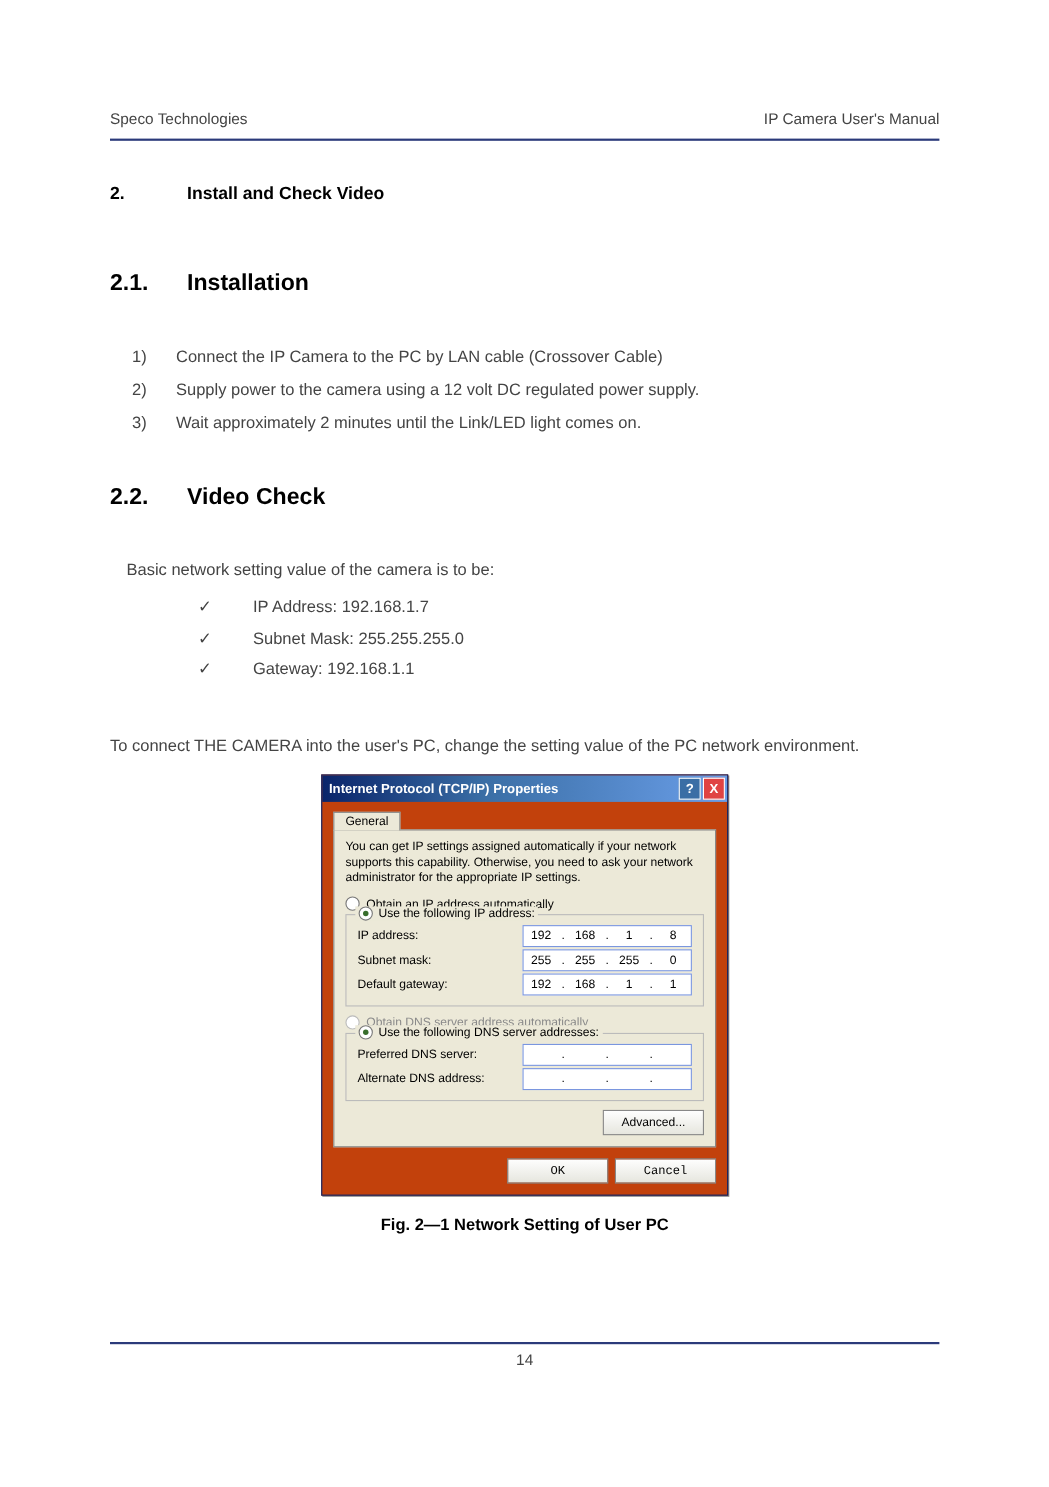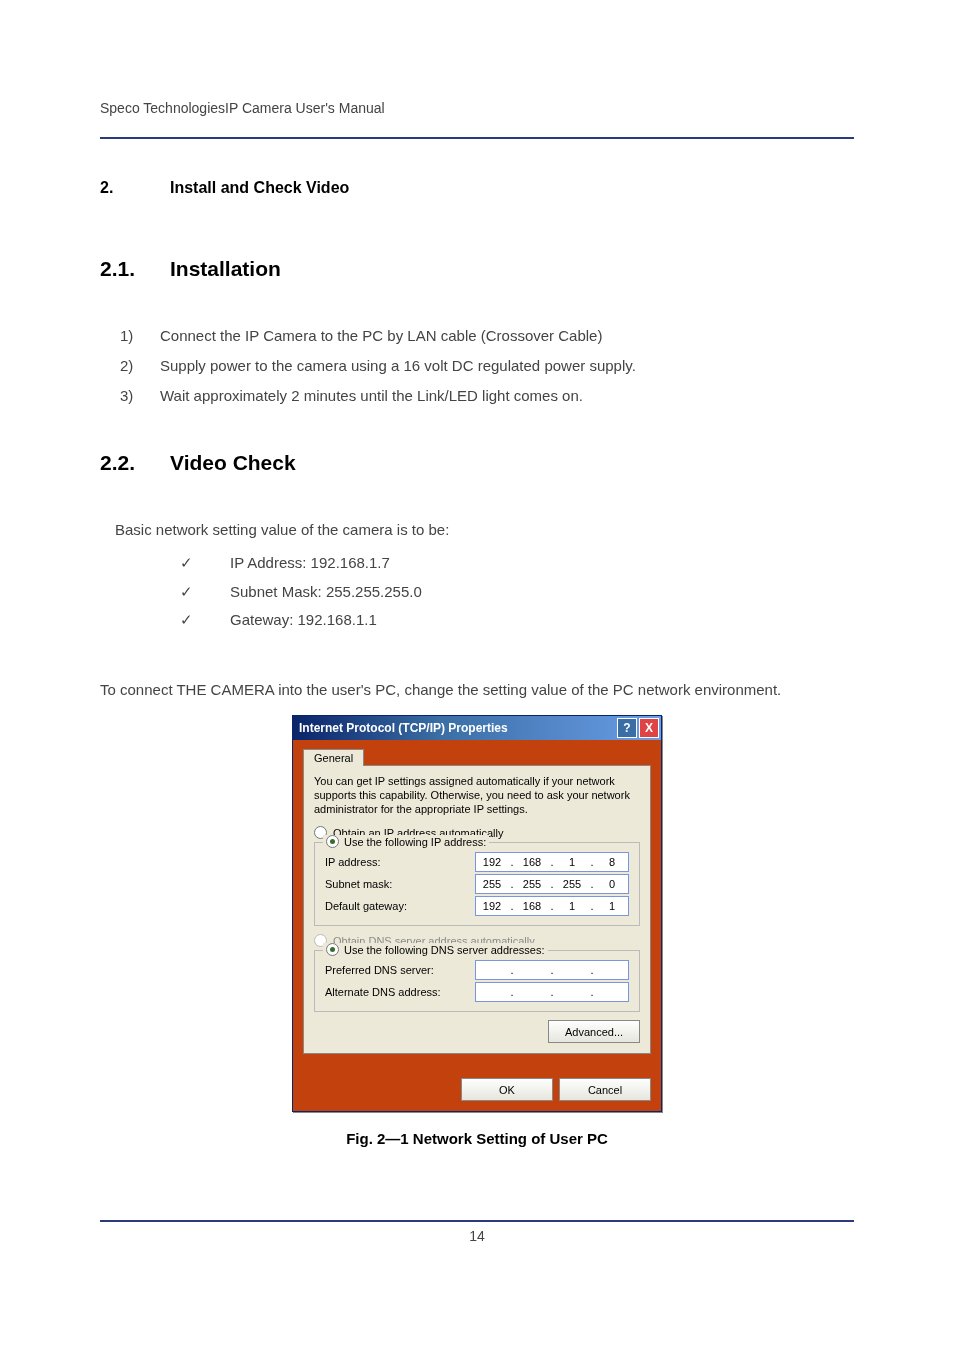--- a/index.html
+++ b/index.html
@@ -11,24 +11,24 @@
   .page {
     width: 954px;
     height: 1352px;
     box-sizing: border-box;
     padding: 100px 100px 50px 100px;
     position: relative;
     background: #fff;
   }
   .header-row {
     display: flex;
-    justify-content: flex-start;
+    justify-content: space-between;
     font-size: 14px;
     color: #444;
-    padding-bottom: 21px;
+    padding-bottom: 10px;
     border-bottom: 2px solid #2b3a7a;
     margin-bottom: 40px;
   }
   .chapter {
     font-size: 16px;
     font-weight: bold;
     color: #000;
     margin: 0 0 60px 0;
   }
   .chapter .num { display: inline-block; width: 70px; }
@@ -211,21 +211,21 @@
     <span class="num">2.1.</span><span>Installation</span>
   </h2>
 
   <ul class="ol">
     <li>
         <span class="m">1)</span>
         <span>Connect the IP Camera to the PC by LAN cable (Crossover Cable)</span>
       </li>
     <li>
         <span class="m">2)</span>
-        <span>Supply power to the camera using a 16 volt DC regulated power supply.</span>
+        <span>Supply power to the camera using a 12 volt DC regulated power supply.</span>
       </li>
     <li>
         <span class="m">3)</span>
         <span>Wait approximately 2 minutes until the Link/LED light comes on.</span>
       </li>
   </ul>
 
   <h2 class="section">
     <span class="num">2.2.</span><span>Video Check</span>
   </h2>
@@ -344,21 +344,21 @@
                   <span class="dot">.</span>
                 <span class="seg"></span>
               </span>
             </div>
           </div>
 
           <div class="btn-row-right">
             <span class="btn">Advanced...</span>
           </div>
         </div>
-        <div class="btn-row-right" style="margin-top:24px;">
+        <div class="btn-row-right" style="margin-top:10px;font-family:Liberation Mono, monospace;">
           <span class="btn">OK</span>
           <span class="btn">Cancel</span>
         </div>
       </div>
     </div>
   </div>
 
   <div class="caption">Fig. 2—1   Network Setting of User PC</div>
 
   <div class="footer">

